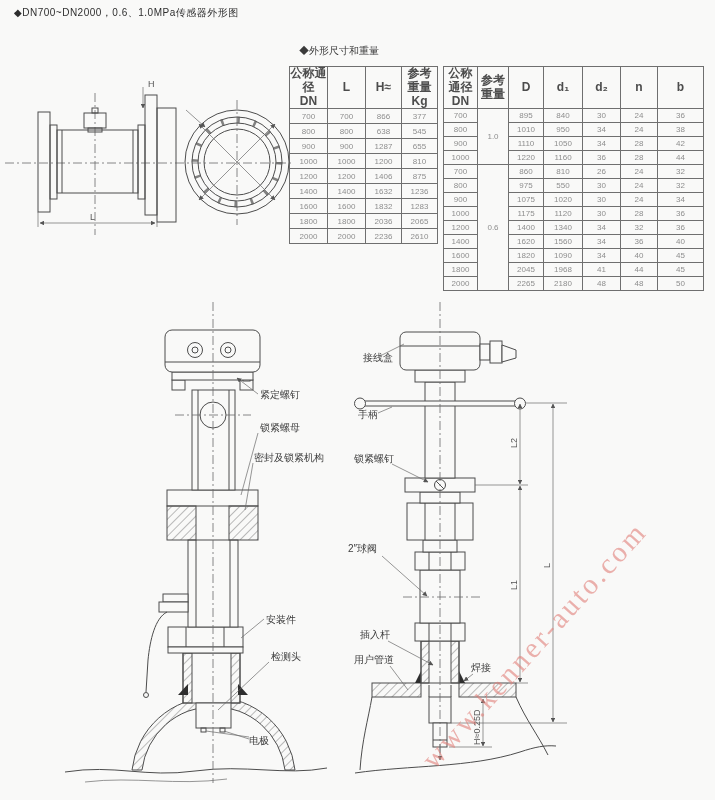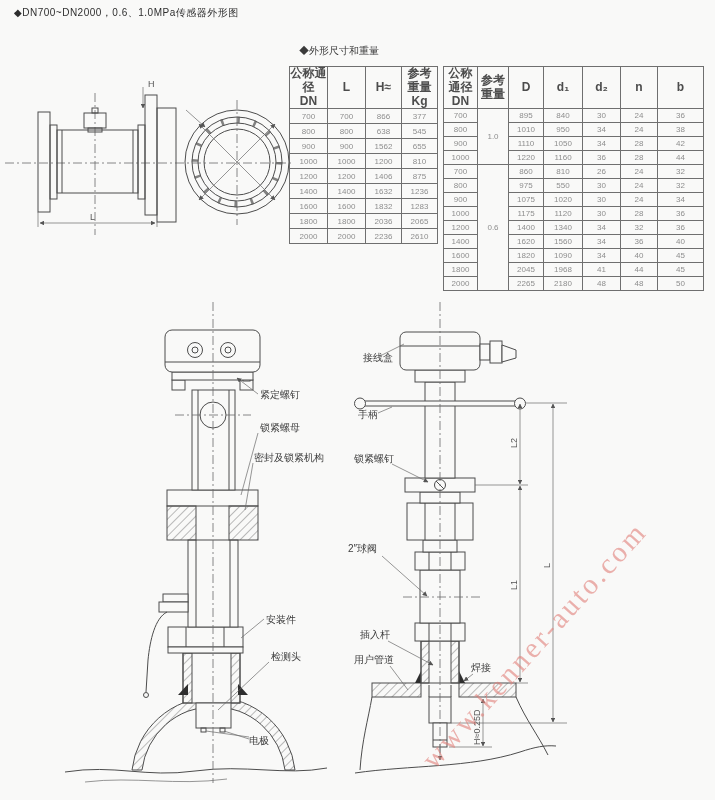--- a/index.html
+++ b/index.html
@@ -67,21 +67,21 @@
       </tr>
       <tr>
         <td>800</td>
         <td>800</td>
         <td>638</td>
         <td>545</td>
       </tr>
       <tr>
         <td>900</td>
         <td>900</td>
-        <td>1562</td>
+        <td>1287</td>
         <td>655</td>
       </tr>
       <tr>
         <td>1000</td>
         <td>1000</td>
         <td>1200</td>
         <td>810</td>
       </tr>
       <tr>
         <td>1200</td>

